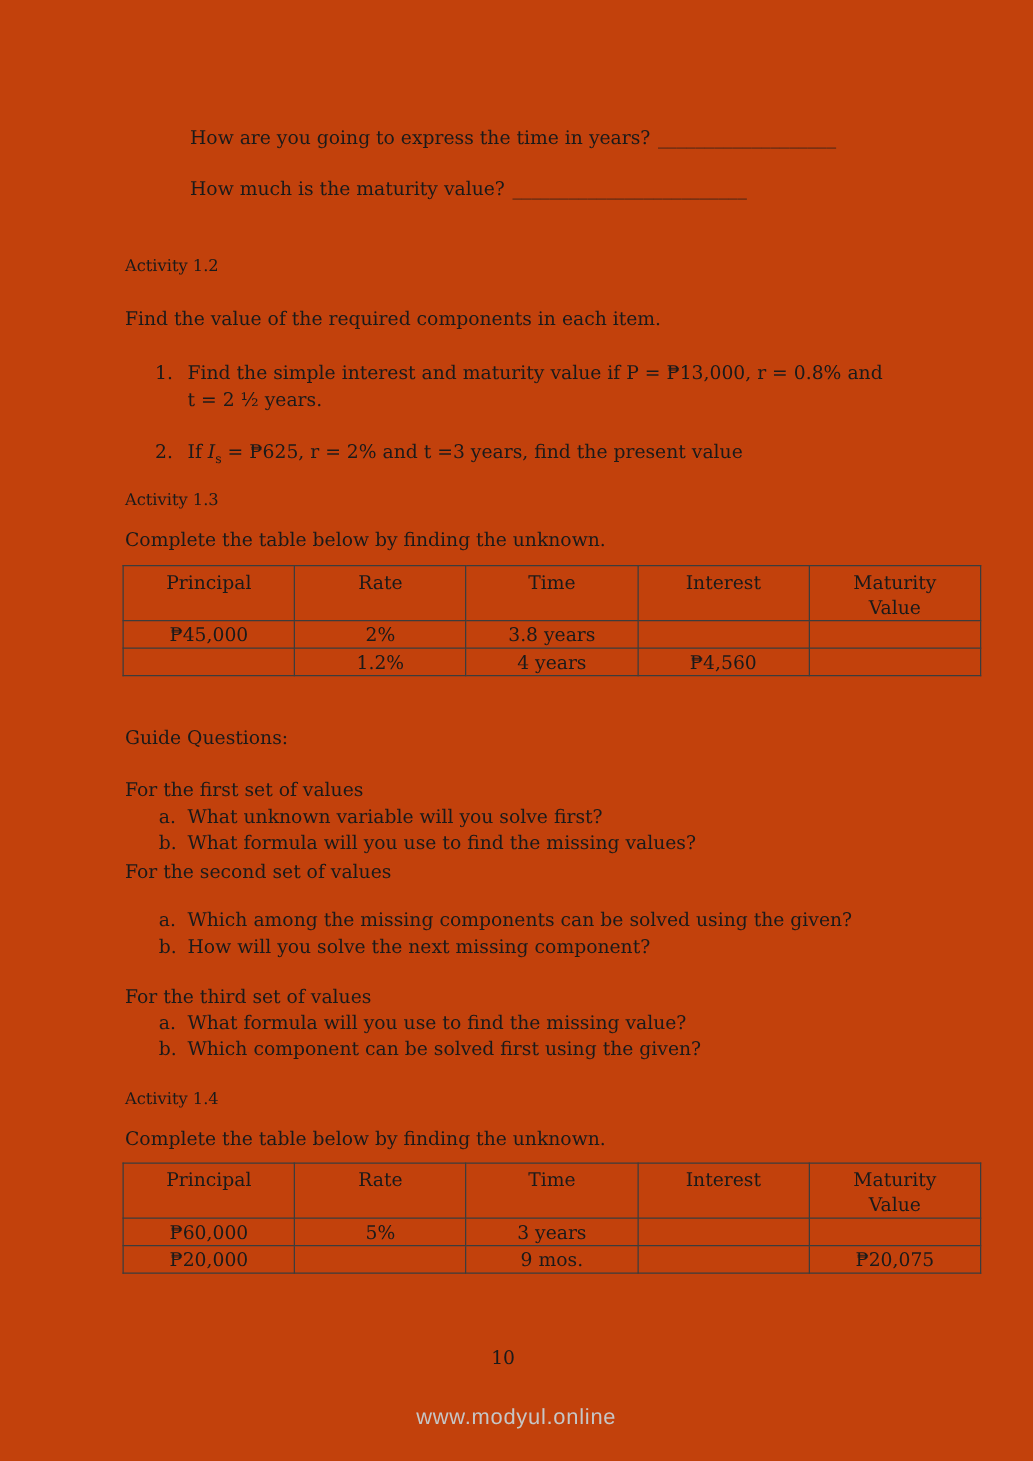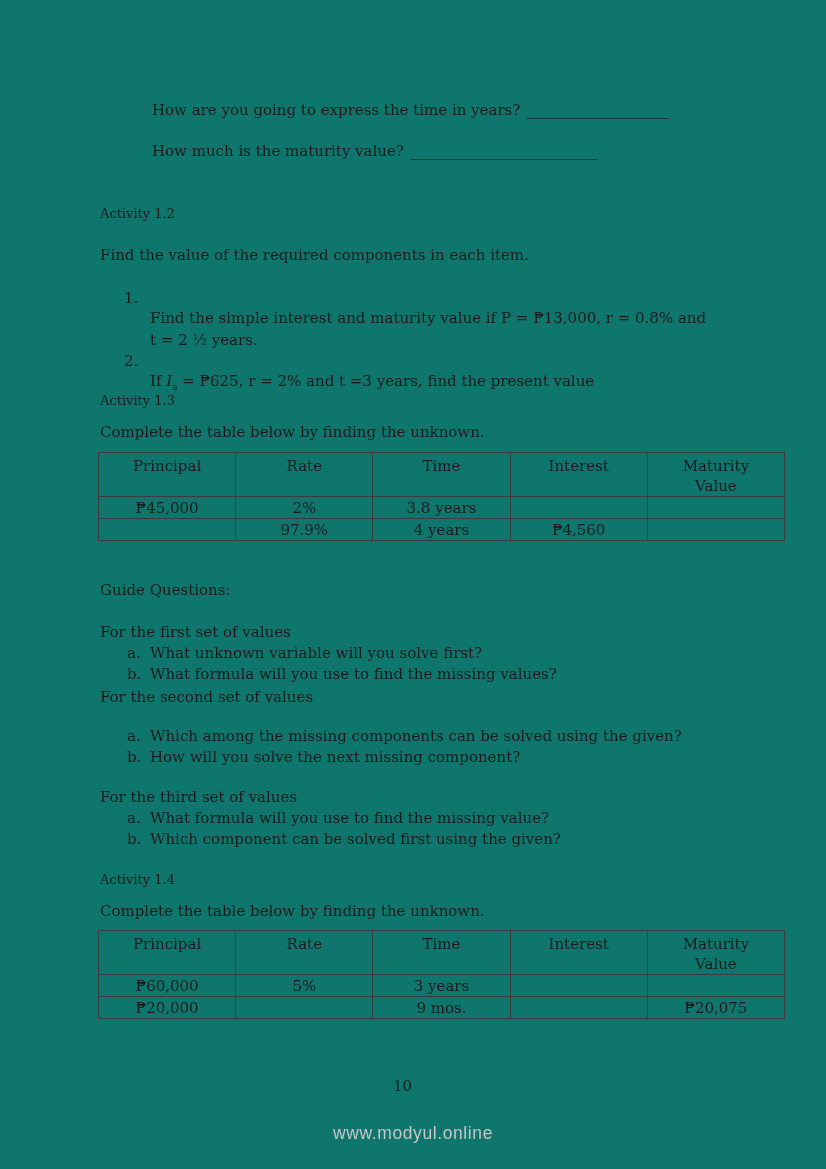--- a/index.html
+++ b/index.html
@@ -1,28 +1,28 @@
 <!DOCTYPE html>
 <html style="--color-text: #1a1a1a; --color-table_border: #3c3c3c; --color-watermark: #c6c6c6;"><head>
 <meta charset="utf-8">
 <style>
   html,body{margin:0;padding:0;background:#ffffff;}
   .page{
-    position:relative;width:826px;height:1169px;background:#0f766e;
+    position:relative;width:826px;height:1169px;background:#c2410c;
     font-family:"DejaVu Serif",serif;font-size:15px;color:var(--color-text,#1a1a1a);
     line-height:21px;overflow:hidden;
   }
   .abs{position:absolute;}
   .q{left:152px;white-space:nowrap;}
   .blank{margin-left:6px;letter-spacing:0;}
   .h{left:100px;font-weight:normal;font-size:13px;}
   .p{left:100px;}
   .li{left:124px;width:586px;display:flex;line-height:22px;}
   .li .num{width:26px;flex:0 0 26px;}
-  .li .litext{flex:1;margin-top:20px;}
+  .li .litext{flex:1;}
   .gl{left:100px;}
   .gq{left:127px;width:580px;display:flex;}
   .gq .glet{width:23px;flex:0 0 23px;}
   table.tbl{
     position:absolute;left:98px;width:687px;border-collapse:collapse;
     table-layout:fixed;font-size:15px;color:var(--color-text,#1a1a1a);
   }
   table.tbl th,table.tbl td{border:1px solid var(--color-table_border,#3c3c3c);overflow:hidden;}
   table.tbl th{font-weight:normal;height:40px;vertical-align:top;padding:3px 2px 0 2px;text-align:center;line-height:20px;}
   table.tbl td{height:21px;padding:0 6px;line-height:20px;}
@@ -81,21 +81,21 @@
     <tbody>
       <tr>
         <td class="cr">₱45,000</td>
         <td class="cc">2%</td>
         <td class="cc">3.8 years</td>
         <td class="cc"></td>
         <td class="cr"></td>
       </tr>
       <tr>
         <td class="cr"></td>
-        <td class="cc">97.9%</td>
+        <td class="cc">1.2%</td>
         <td class="cc">4 years</td>
         <td class="cc">₱4,560</td>
         <td class="cr"></td>
       </tr>
     </tbody>
   </table>
 
   <div class="abs gl" style="top:580px">Guide Questions:</div>
 
   <div class="abs gl" style="top:622px">For the first set of values</div>

